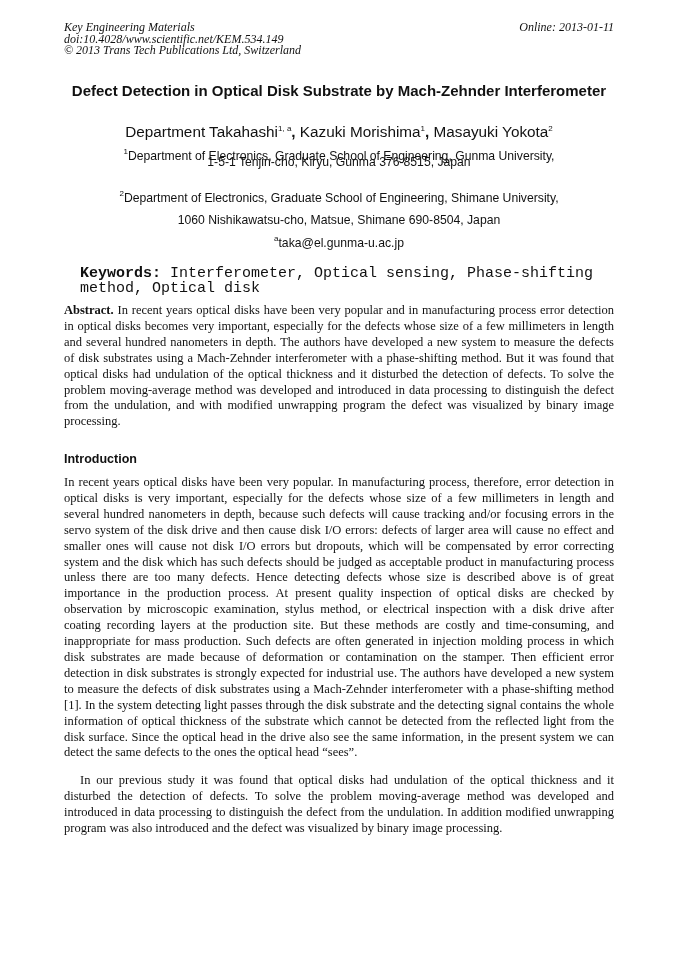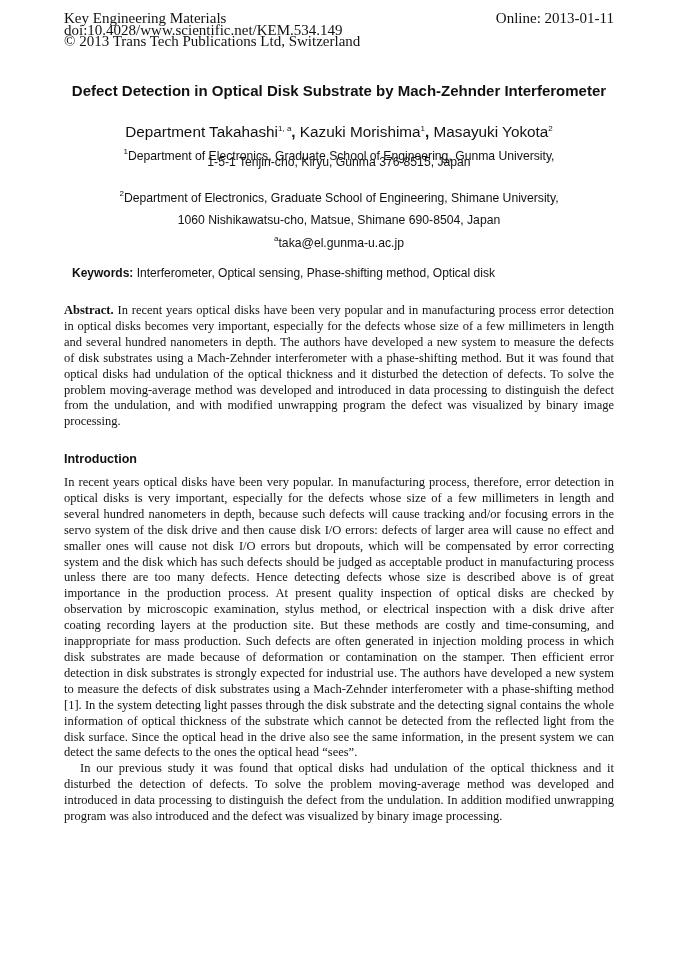--- a/index.html
+++ b/index.html
@@ -1,29 +1,29 @@
 <!DOCTYPE html>
 <html><head>
 <meta charset="utf-8">
 <style>
   html, body { margin: 0; padding: 0; background: #ffffff; }
   body { width: 678px; height: 959px; position: relative; overflow: hidden; color: #111; }
-  .header { position: absolute; left: 64px; top: 13px; width: 550px; font-family: "Liberation Serif", serif; font-size: 15px; line-height: 11.6px; }
+  .header { position: absolute; left: 64px; top: 22px; width: 550px; font-family: "Liberation Serif", serif; font-style: italic; font-size: 12px; line-height: 11.6px; }
   .header .right { position: absolute; right: 0; top: 0; }
   .title { position: absolute; left: 64px; top: 82px; width: 550px; text-align: center; font-family: "Liberation Sans", sans-serif; font-weight: bold; font-size: 15px; line-height: 18px; }
   .authors { position: absolute; left: 64px; top: 122px; width: 550px; text-align: center; font-family: "Liberation Sans", sans-serif; font-size: 15.3px; line-height: 20px; }
   .authors sup, .aff sup { font-size: 8px; vertical-align: 6px; line-height: 0; }
   .authors b { font-weight: bold; }
   .aff { position: absolute; left: 64px; width: 550px; text-align: center; font-family: "Liberation Sans", sans-serif; font-size: 12.2px; line-height: 15px; }
-  .keywords { position: absolute; left: 72px; top: 266px; width: 550px; font-family: Liberation Sans, sans-serif; font-size: 12px; line-height: 15px; }
+  .keywords { position: absolute; left: 80px; top: 266px; width: 550px; font-family: Liberation Mono, monospace; font-size: 15px; line-height: 15px; }
   .keywords b { font-weight: bold; }
   .para { position: absolute; left: 64px; width: 550px; font-family: "Liberation Serif", serif; font-size: 12.5px; line-height: 15.9px; text-align: justify; }
   .para b { font-weight: bold; }
   .heading { position: absolute; left: 64px; top: 451px; font-family: Liberation Sans, sans-serif; font-weight: bold; font-size: 12.5px; line-height: 16px; }
-  .indent { text-indent: 16px; }
+  .indent { text-indent: 16px; margin-top: 12px; }
 </style>
 </head>
 <body>
 
 <div class="header">
   <div>Key Engineering Materials</div>
   <div>doi:10.4028/www.scientific.net/KEM.534.149</div>
   <div>© 2013 Trans Tech Publications Ltd, Switzerland</div>
   <div class="right">Online: 2013-01-11</div>
 </div>

